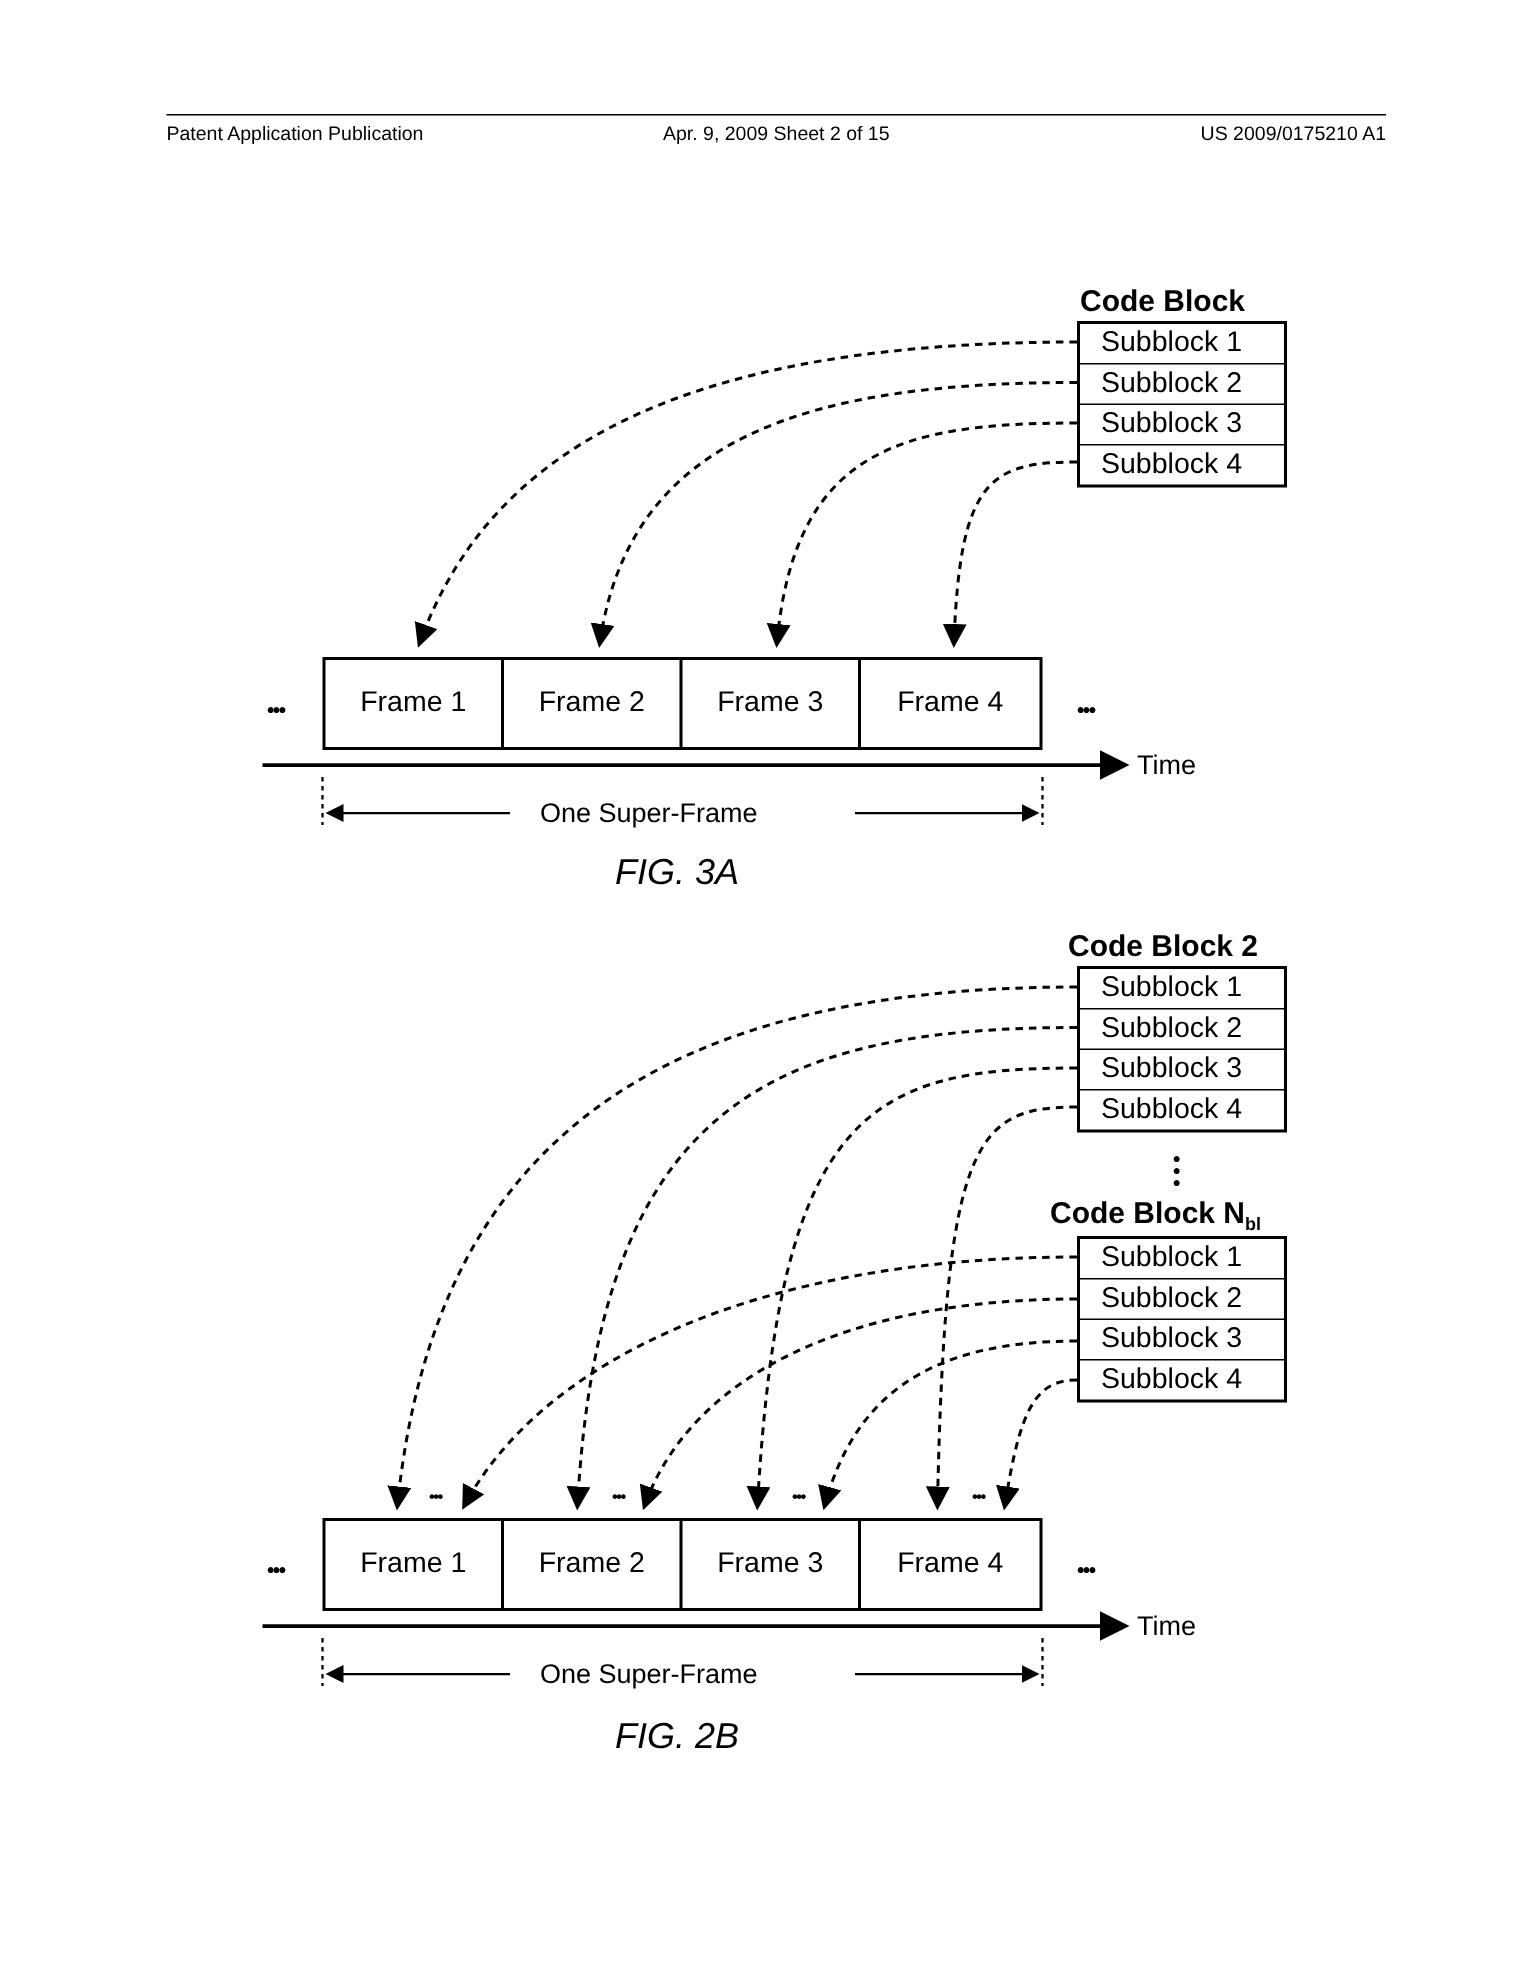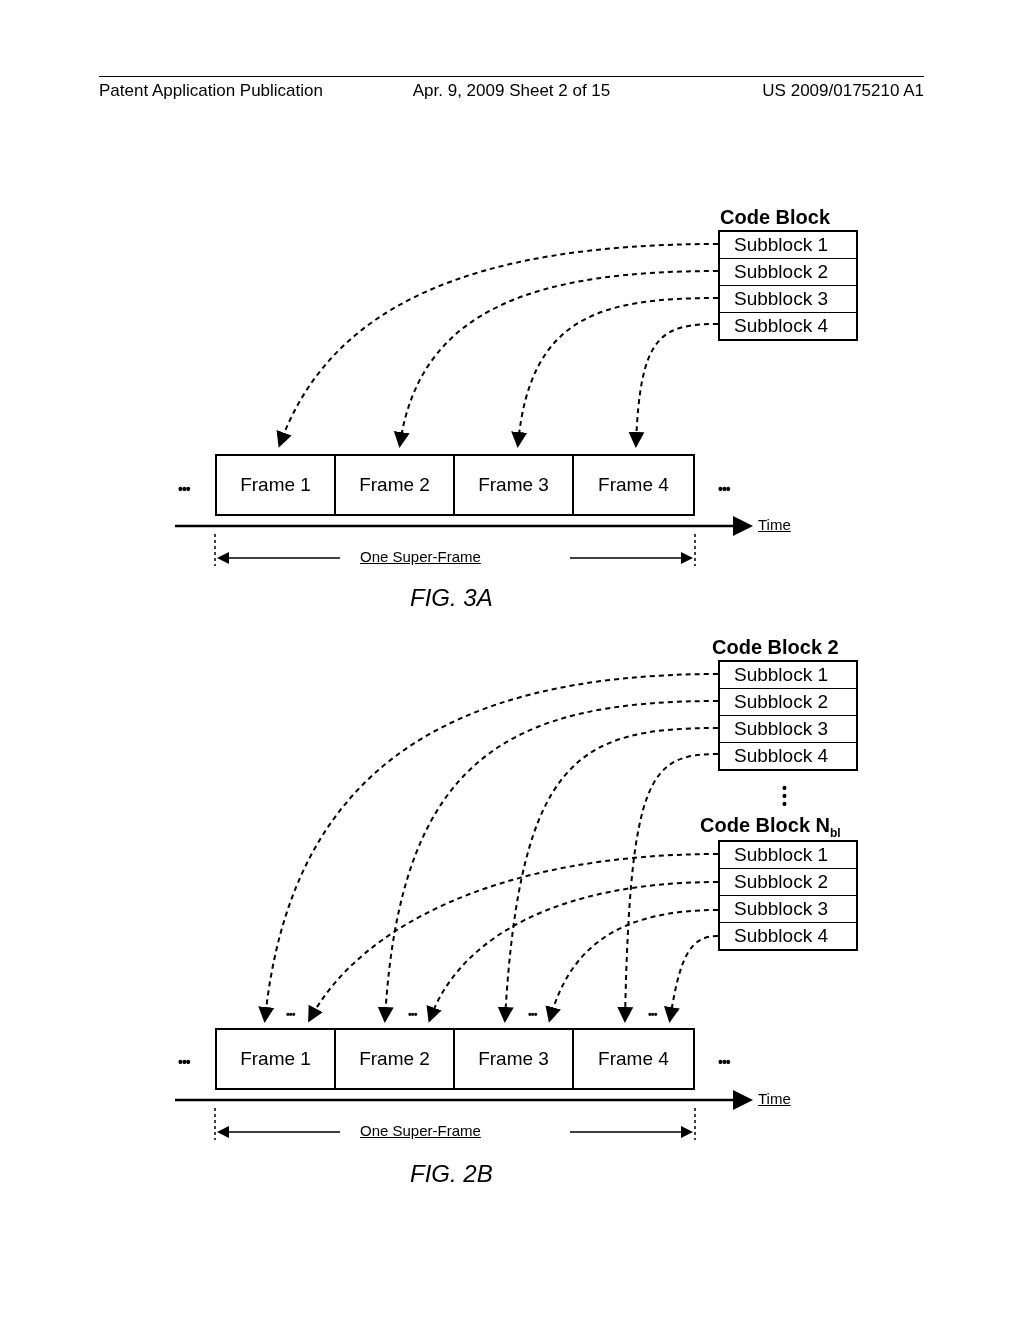--- a/index.html
+++ b/index.html
@@ -7,34 +7,33 @@
     padding: 0;
     background: #fff;
     font-family: Arial, Helvetica, sans-serif;
     width: 1024px;
     height: 1320px;
     position: relative;
   }
   .header {
     position: absolute;
     top: 76px;
-    left: 99px;
+    left: 111px;
     right: 100px;
     height: 30px;
     border-top: 1.5px solid #000;
-    font-size: 17px;
+    font-size: 13px;
   }
   .header-left { position: absolute; left: 0; top: 4px; }
   .header-mid { position: absolute; left: 50%; transform: translateX(-50%); top: 4px; }
   .header-right { position: absolute; right: 0; top: 4px; }
   .figure {
     position: absolute;
     left: 0;
     width: 904px;
-    margin-top: 16px;
   }
   svg { position: absolute; top: 0; left: 0; }
   .codeblock-title {
     position: absolute;
     font-weight: bold;
     font-size: 20px;
   }
   .subblock-table {
     position: absolute;
     border: 2px solid #000;
@@ -72,22 +71,21 @@
     font-weight: bold;
   }
   .vdots {
     position: absolute;
     font-size: 14px;
     font-weight: bold;
     line-height: 8px;
   }
   .label {
     position: absolute;
-    font-size: 15px;
-    text-decoration: underline;
+    font-size: 18px;
   }
   .fig-caption {
     position: absolute;
     font-weight: normal;
     font-style: italic;
     font-size: 24px;
   }
   .arrowhead { fill: #000; }
 </style>
 </head>

